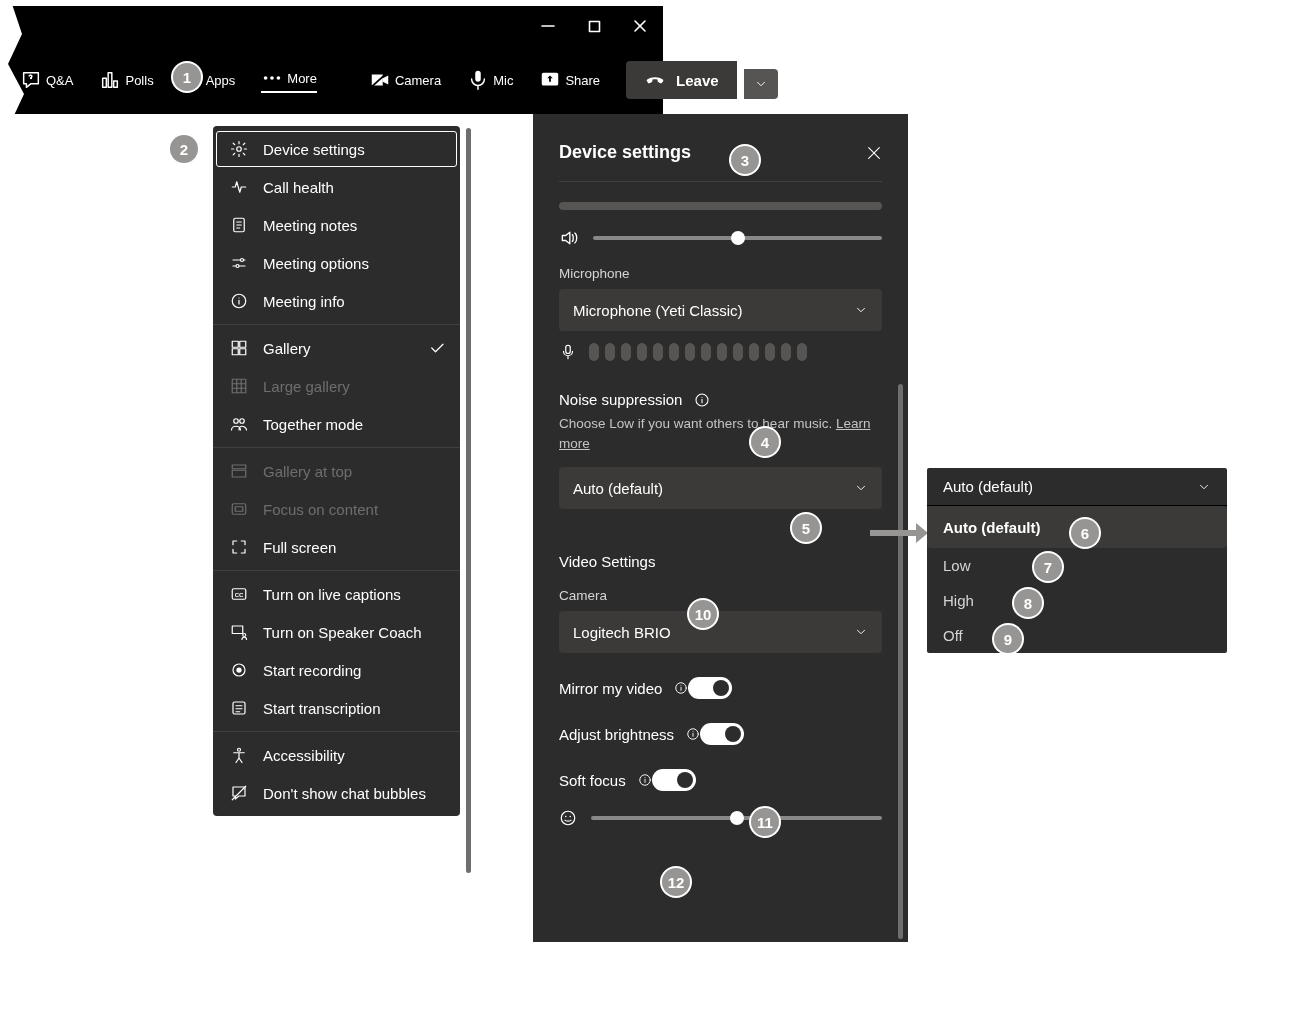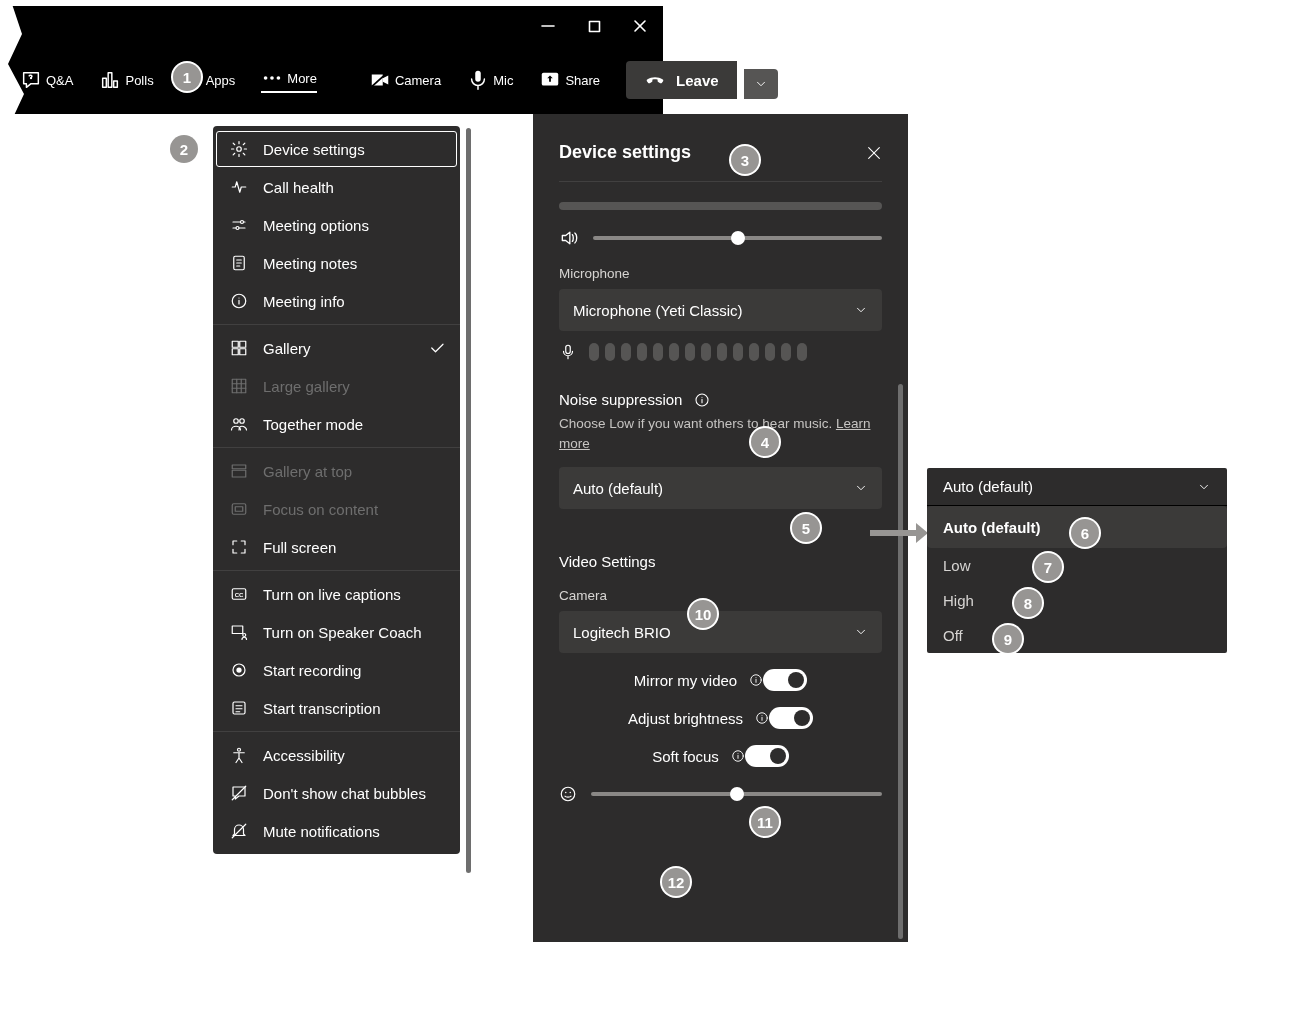--- a/index.html
+++ b/index.html
@@ -56,21 +56,21 @@
   .section-head{font-size:15px;font-weight:400;display:flex;align-items:center;gap:12px;margin-top:30px}
   .sel{background:var(--bg-item);border-radius:4px;height:42px;display:flex;align-items:center;justify-content:space-between;padding:0 14px;font-size:15px}
   .hint{font-size:13.5px;color:#c6c4c2;line-height:1.45;margin-top:6px}
   .hint a{color:#c6c4c2;text-decoration:underline;cursor:pointer}
   .slider-row{display:flex;align-items:center;gap:14px;margin-top:18px}
   .slider{position:relative;flex:1;height:4px;background:#8a8886;border-radius:2px}
   .slider .thumb{position:absolute;top:50%;width:14px;height:14px;border-radius:50%;background:#fff;transform:translate(-50%,-50%)}
   .mic-level{display:flex;align-items:center;gap:12px;margin-top:12px}
   .bars{display:flex;gap:6px}
   .bars span{width:10px;height:18px;border-radius:5px;background:#565554}
-  .row-toggle{display:flex;align-items:center;justify-content:center;margin-top:16px}
+  .row-toggle{display:flex;align-items:center;justify-content:flex-start;margin-top:24px}
   .row-toggle .lbl{display:flex;align-items:center;gap:12px;font-size:15px}
   .toggle{width:44px;height:22px;border-radius:11px;background:#fff;position:relative}
   .toggle .knob{position:absolute;width:16px;height:16px;border-radius:50%;background:#2d2c2c;top:3px;right:3px}
   .vol-bar{height:8px;background:#565554;border-radius:4px;margin-top:20px}
 
   
   .dd{position:absolute;left:927px;top:468px;width:300px;background:var(--bg-panel);border-radius:2px}
   .dd-top{display:flex;align-items:center;justify-content:space-between;padding:10px 16px}
   .dd-sep{height:1px;background:#000}
   .dd-item{padding:9px 16px;color:#d6d4d2}
@@ -226,35 +226,35 @@
     <span class="mi-ico">
         <svg width="18" height="18" viewBox="0 0 24 24">
           <path class="ico-stroke" d="M3 12h4l2-7 4 14 2-7h6"></path>
         </svg>
       </span>
     <span>Call health</span>
   </div>
   <div class="menu-item">
     <span class="mi-ico">
         <svg width="18" height="18" viewBox="0 0 24 24">
+          <rect x="5" y="3" width="14" height="18" rx="2" class="ico-stroke"></rect>
+          <path class="ico-stroke" d="M9 8h6M9 12h6M9 16h4"></path>
+        </svg>
+      </span>
+    <span>Meeting notes</span>
+  </div>
+  <div class="menu-item">
+    <span class="mi-ico">
+        <svg width="18" height="18" viewBox="0 0 24 24">
           <path class="ico-stroke" d="M4 8h10M18 8h2M4 16h4M12 16h8"></path>
           <circle cx="16" cy="8" r="2" class="ico-stroke"></circle>
           <circle cx="10" cy="16" r="2" class="ico-stroke"></circle>
         </svg>
       </span>
     <span>Meeting options</span>
-  </div>
-  <div class="menu-item">
-    <span class="mi-ico">
-        <svg width="18" height="18" viewBox="0 0 24 24">
-          <rect x="5" y="3" width="14" height="18" rx="2" class="ico-stroke"></rect>
-          <path class="ico-stroke" d="M9 8h6M9 12h6M9 16h4"></path>
-        </svg>
-      </span>
-    <span>Meeting notes</span>
   </div>
   <div class="menu-item">
     <span class="mi-ico">
         <svg width="18" height="18" viewBox="0 0 24 24">
           <circle cx="12" cy="12" r="9" class="ico-stroke"></circle>
           <path class="ico-stroke" d="M12 8h0M12 11v5"></path>
         </svg>
       </span>
     <span>Meeting info</span>
   </div>
@@ -370,29 +370,20 @@
     <span>Accessibility</span>
   </div>
   <div class="menu-item">
     <span class="mi-ico">
         <svg width="18" height="18" viewBox="0 0 24 24">
           <path class="ico-stroke" d="M4 4h16v12H12l-5 4v-4H4z"></path>
           <line x1="3" y1="21" x2="21" y2="3" class="ico-stroke"></line>
         </svg>
       </span>
     <span>Don't show chat bubbles</span>
-  </div>
-  <div class="menu-item">
-    <span class="mi-ico">
-        <svg width="18" height="18" viewBox="0 0 24 24">
-          <path class="ico-stroke" d="M6 16V10a6 6 0 0 1 12 0v6l2 2H4z"></path>
-          <line x1="3" y1="21" x2="21" y2="3" class="ico-stroke"></line>
-        </svg>
-      </span>
-    <span>Mute notifications</span>
   </div>
 </div>
 <div class="scroll menu-sb"></div>
 
 <div class="panel">
   <div class="panel-hdr">
     <h2>Device settings</h2>
     <span>
         <svg width="16" height="16" viewBox="0 0 24 24">
           <line x1="4" y1="4" x2="20" y2="20" class="ico-stroke"></line>

